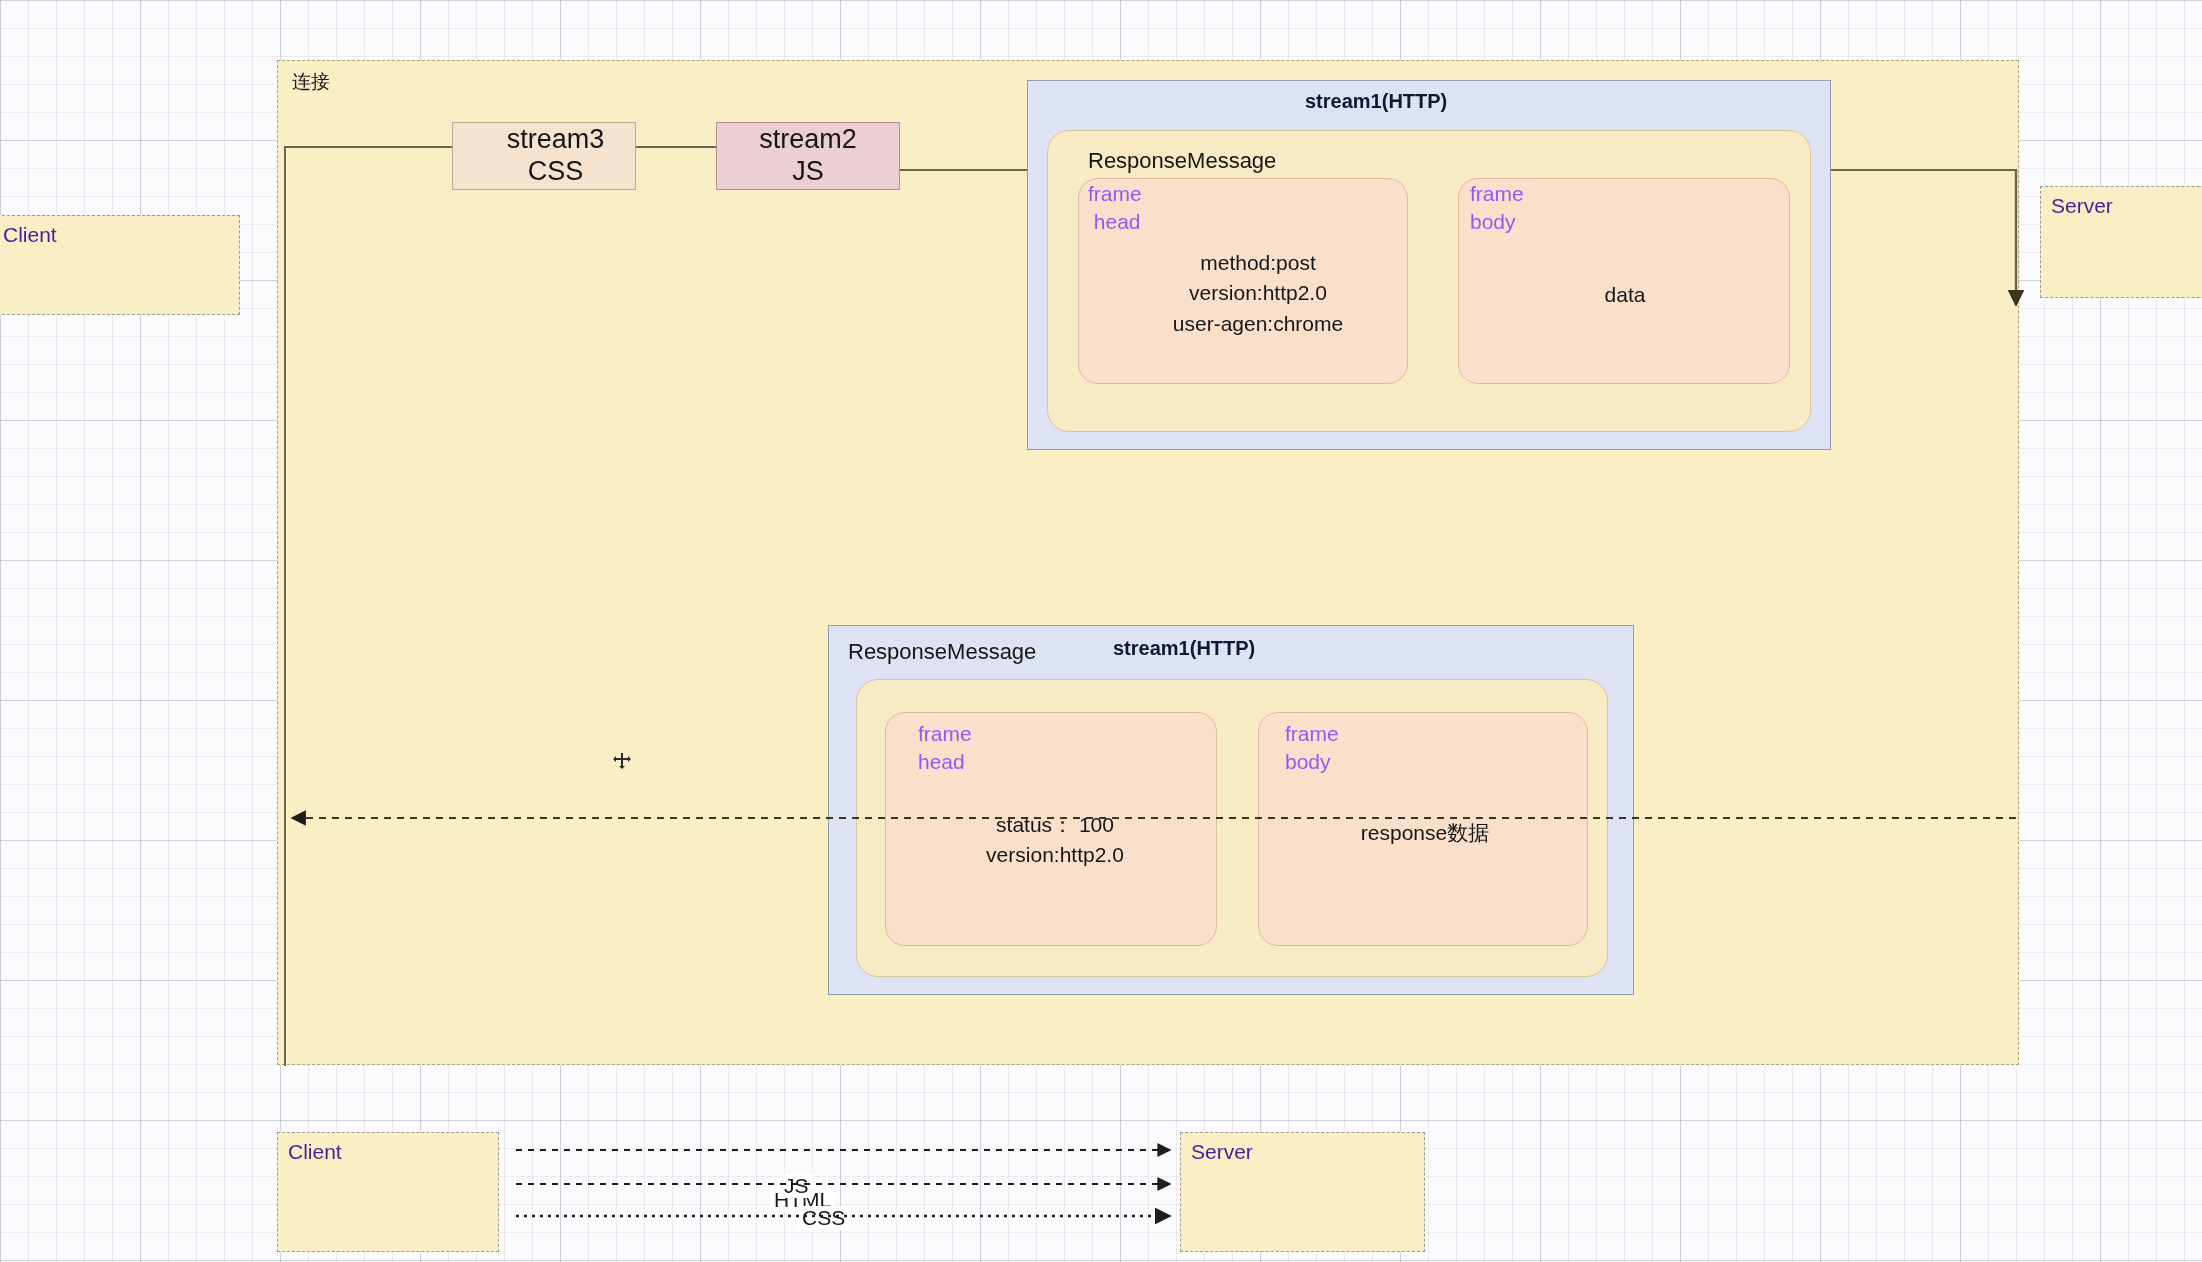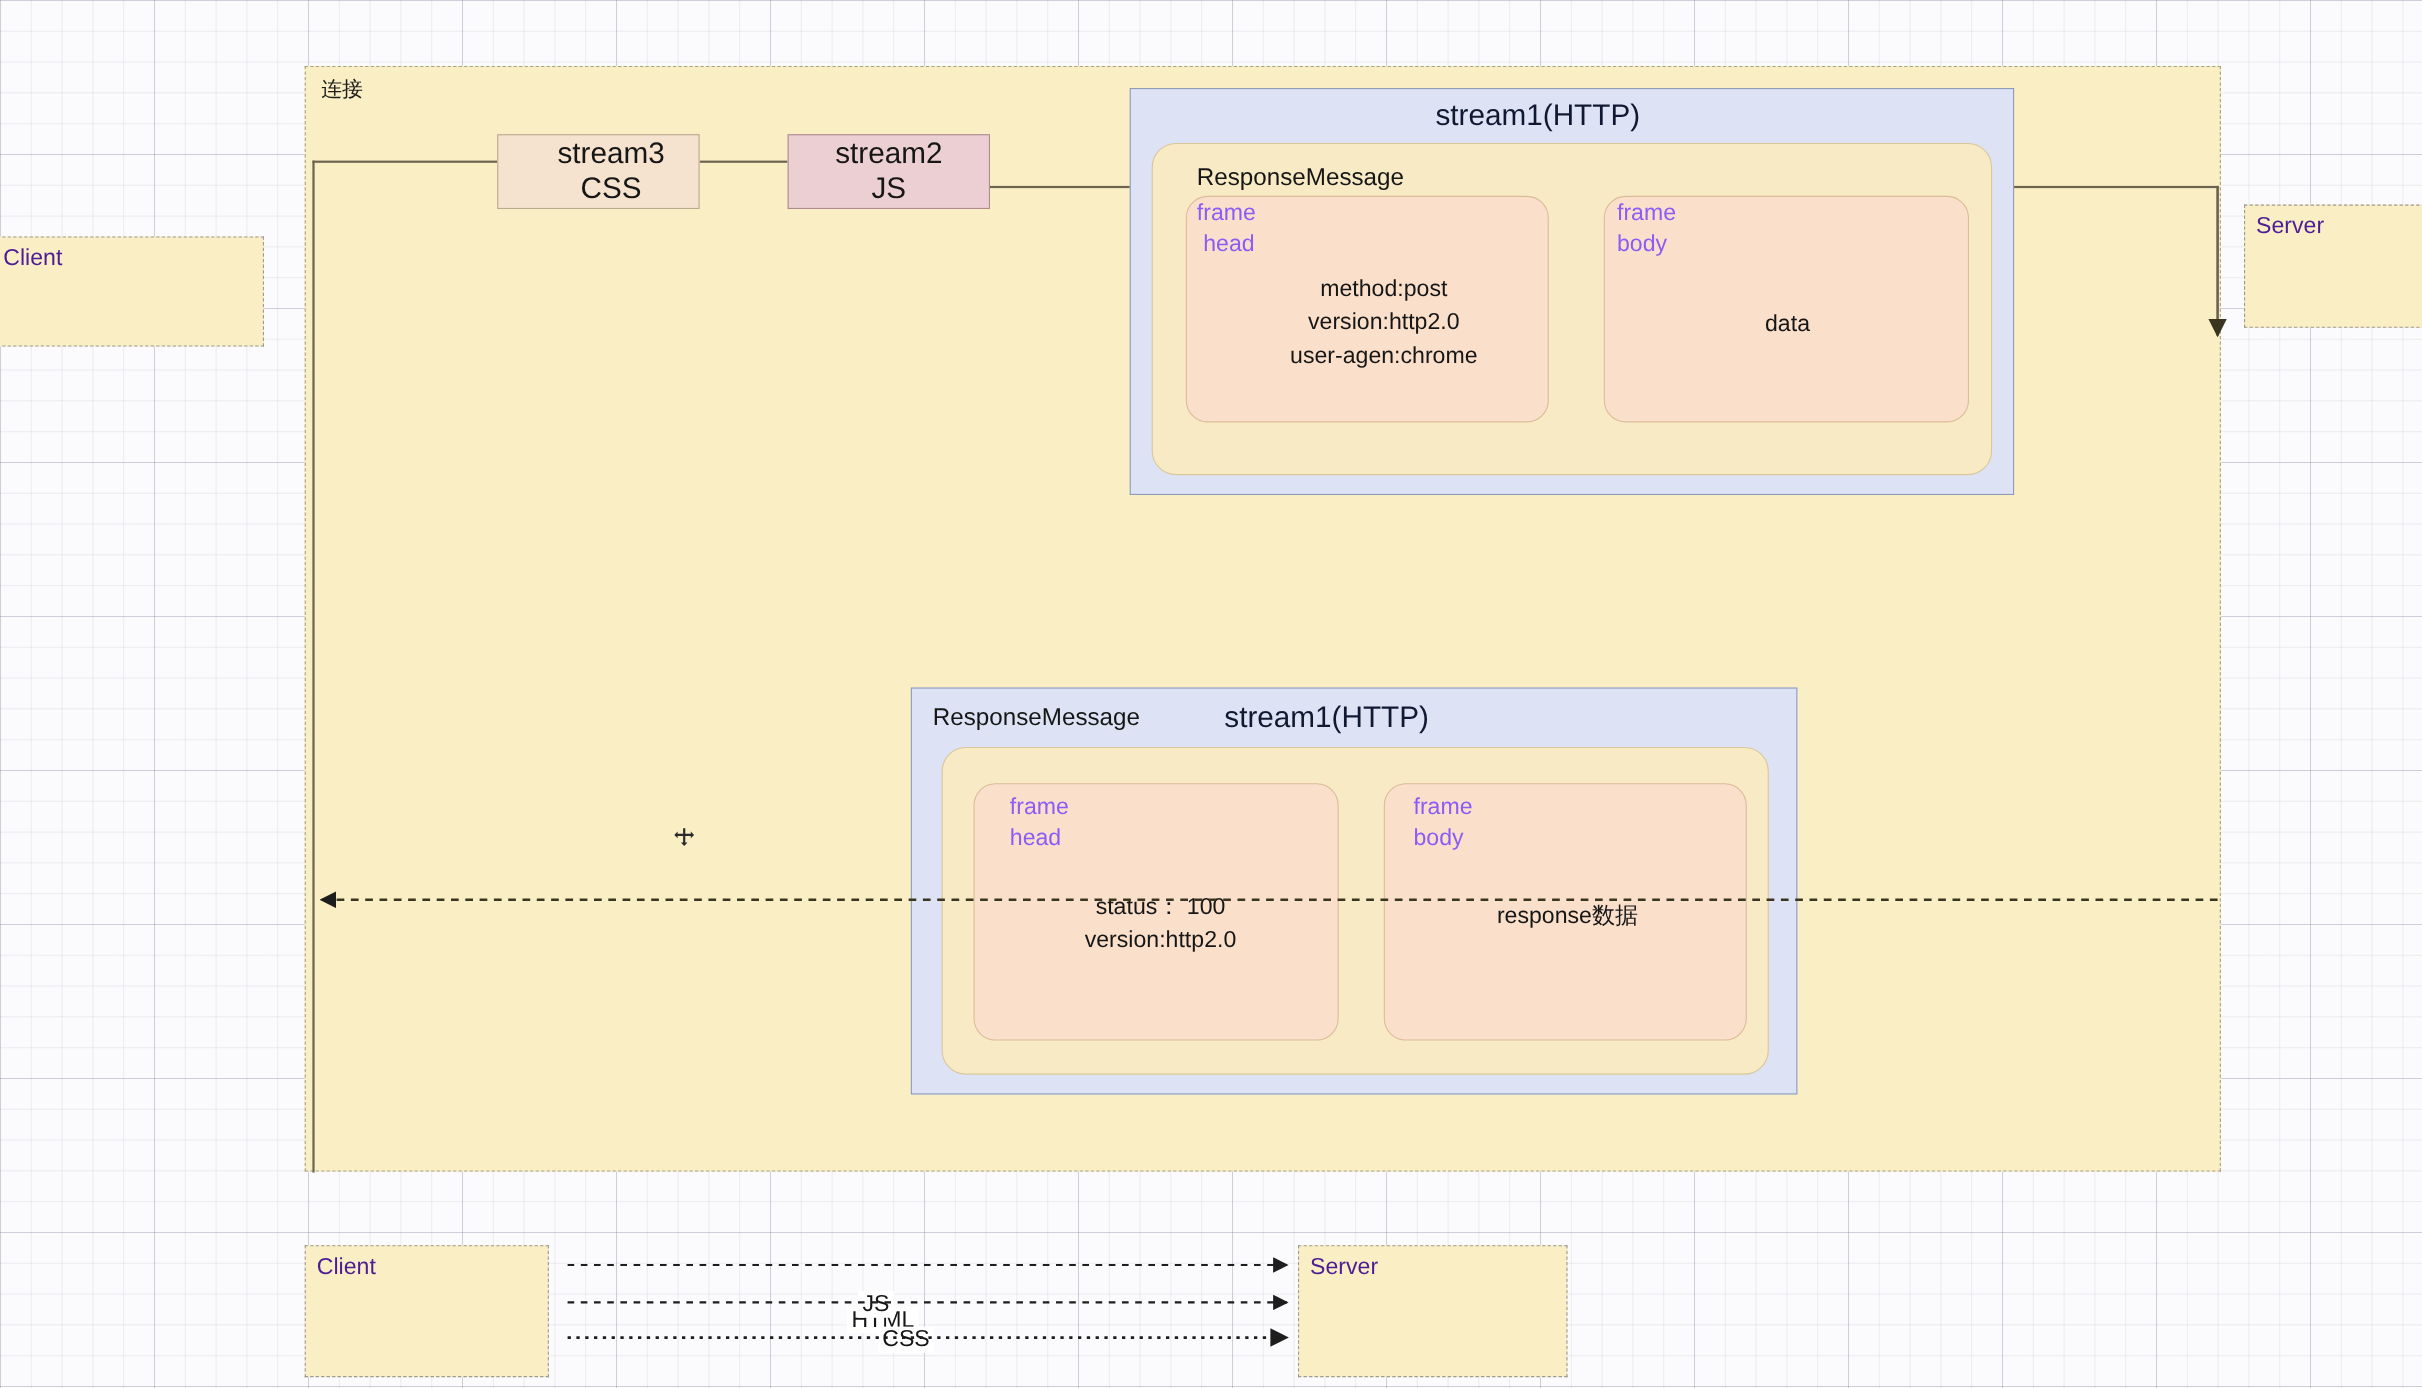--- a/index.html
+++ b/index.html
@@ -96,23 +96,23 @@
   }
 
   
   .stream-panel {
     background: #dde3f5;
     border: 1.3px solid #8e9cb8;
     box-sizing: border-box;
   }
   .stream-panel-title {
     position: absolute;
-    font-size: 27px;
+    font-size: 20px;
     color: #101832;
-    font-weight: 400;
+    font-weight: 700;
   }
   .msg-kind {
     position: absolute;
     font-size: 22px;
     color: #161616;
   }
 
   
   .msg-wrap {
     position: absolute;

